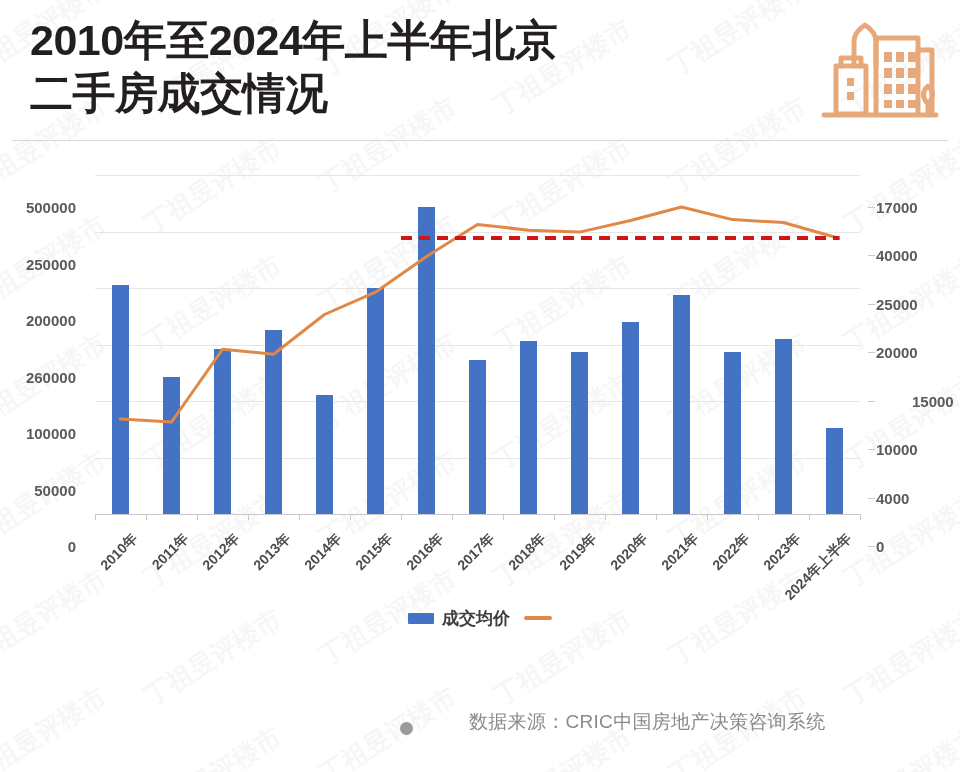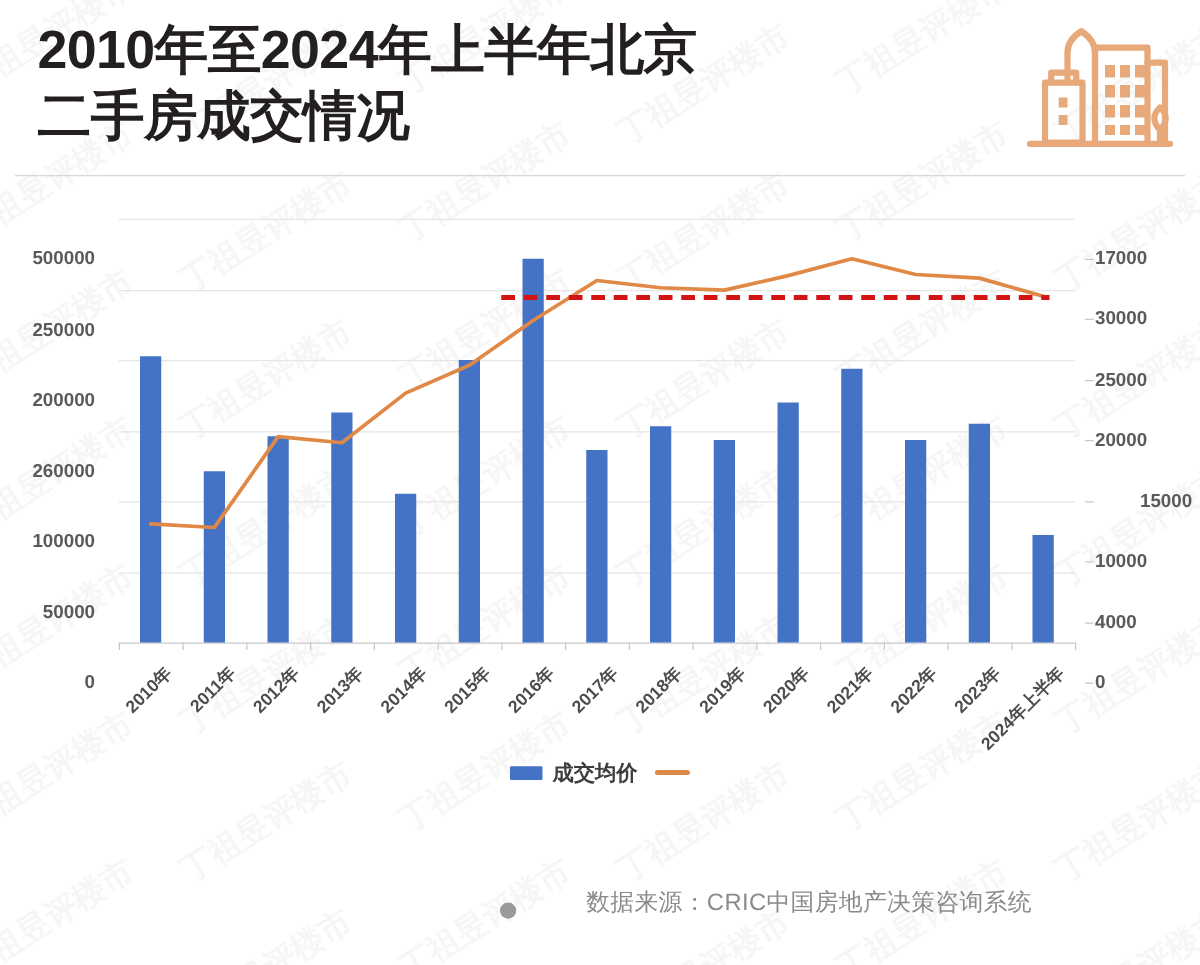--- a/index.html
+++ b/index.html
@@ -233,21 +233,21 @@
         <div class="tick-r" style="top: 322.571px; left: 8px;">4000</div>
         <div style="position: absolute; left: 0px; top: 322.571px; width: 7px; height: 1px; background: rgb(201, 201, 201);"></div>
         <div class="tick-r" style="top: 274.143px; left: 8px;">10000</div>
         <div style="position: absolute; left: 0px; top: 274.143px; width: 7px; height: 1px; background: rgb(201, 201, 201);"></div>
         <div class="tick-r" style="top: 225.714px; left: 8px; margin-left: 36px;">15000</div>
         <div style="position: absolute; left: 0px; top: 225.714px; width: 7px; height: 1px; background: rgb(201, 201, 201);"></div>
         <div class="tick-r" style="top: 177.286px; left: 8px;">20000</div>
         <div style="position: absolute; left: 0px; top: 177.286px; width: 7px; height: 1px; background: rgb(201, 201, 201);"></div>
         <div class="tick-r" style="top: 128.857px; left: 8px;">25000</div>
         <div style="position: absolute; left: 0px; top: 128.857px; width: 7px; height: 1px; background: rgb(201, 201, 201);"></div>
-        <div class="tick-r" style="top: 80.4286px; left: 8px;">30000</div>
+        <div class="tick-r" style="top: 80.4286px; left: 8px;">40000</div>
         <div style="position: absolute; left: 0px; top: 80.4286px; width: 7px; height: 1px; background: rgb(201, 201, 201);"></div>
         <div class="tick-r" style="top: 32px; left: 8px;">17000</div>
         <div style="position: absolute; left: 0px; top: 32px; width: 7px; height: 1px; background: rgb(201, 201, 201);"></div>
       </div>
     <div class="plot" id="plot">
         <div class="gridline base" style="top: 339px;"></div>
         <div class="gridline" style="top: 282.5px;"></div>
         <div class="gridline" style="top: 226px;"></div>
         <div class="gridline" style="top: 169.5px;"></div>
         <div class="gridline" style="top: 113px;"></div>

